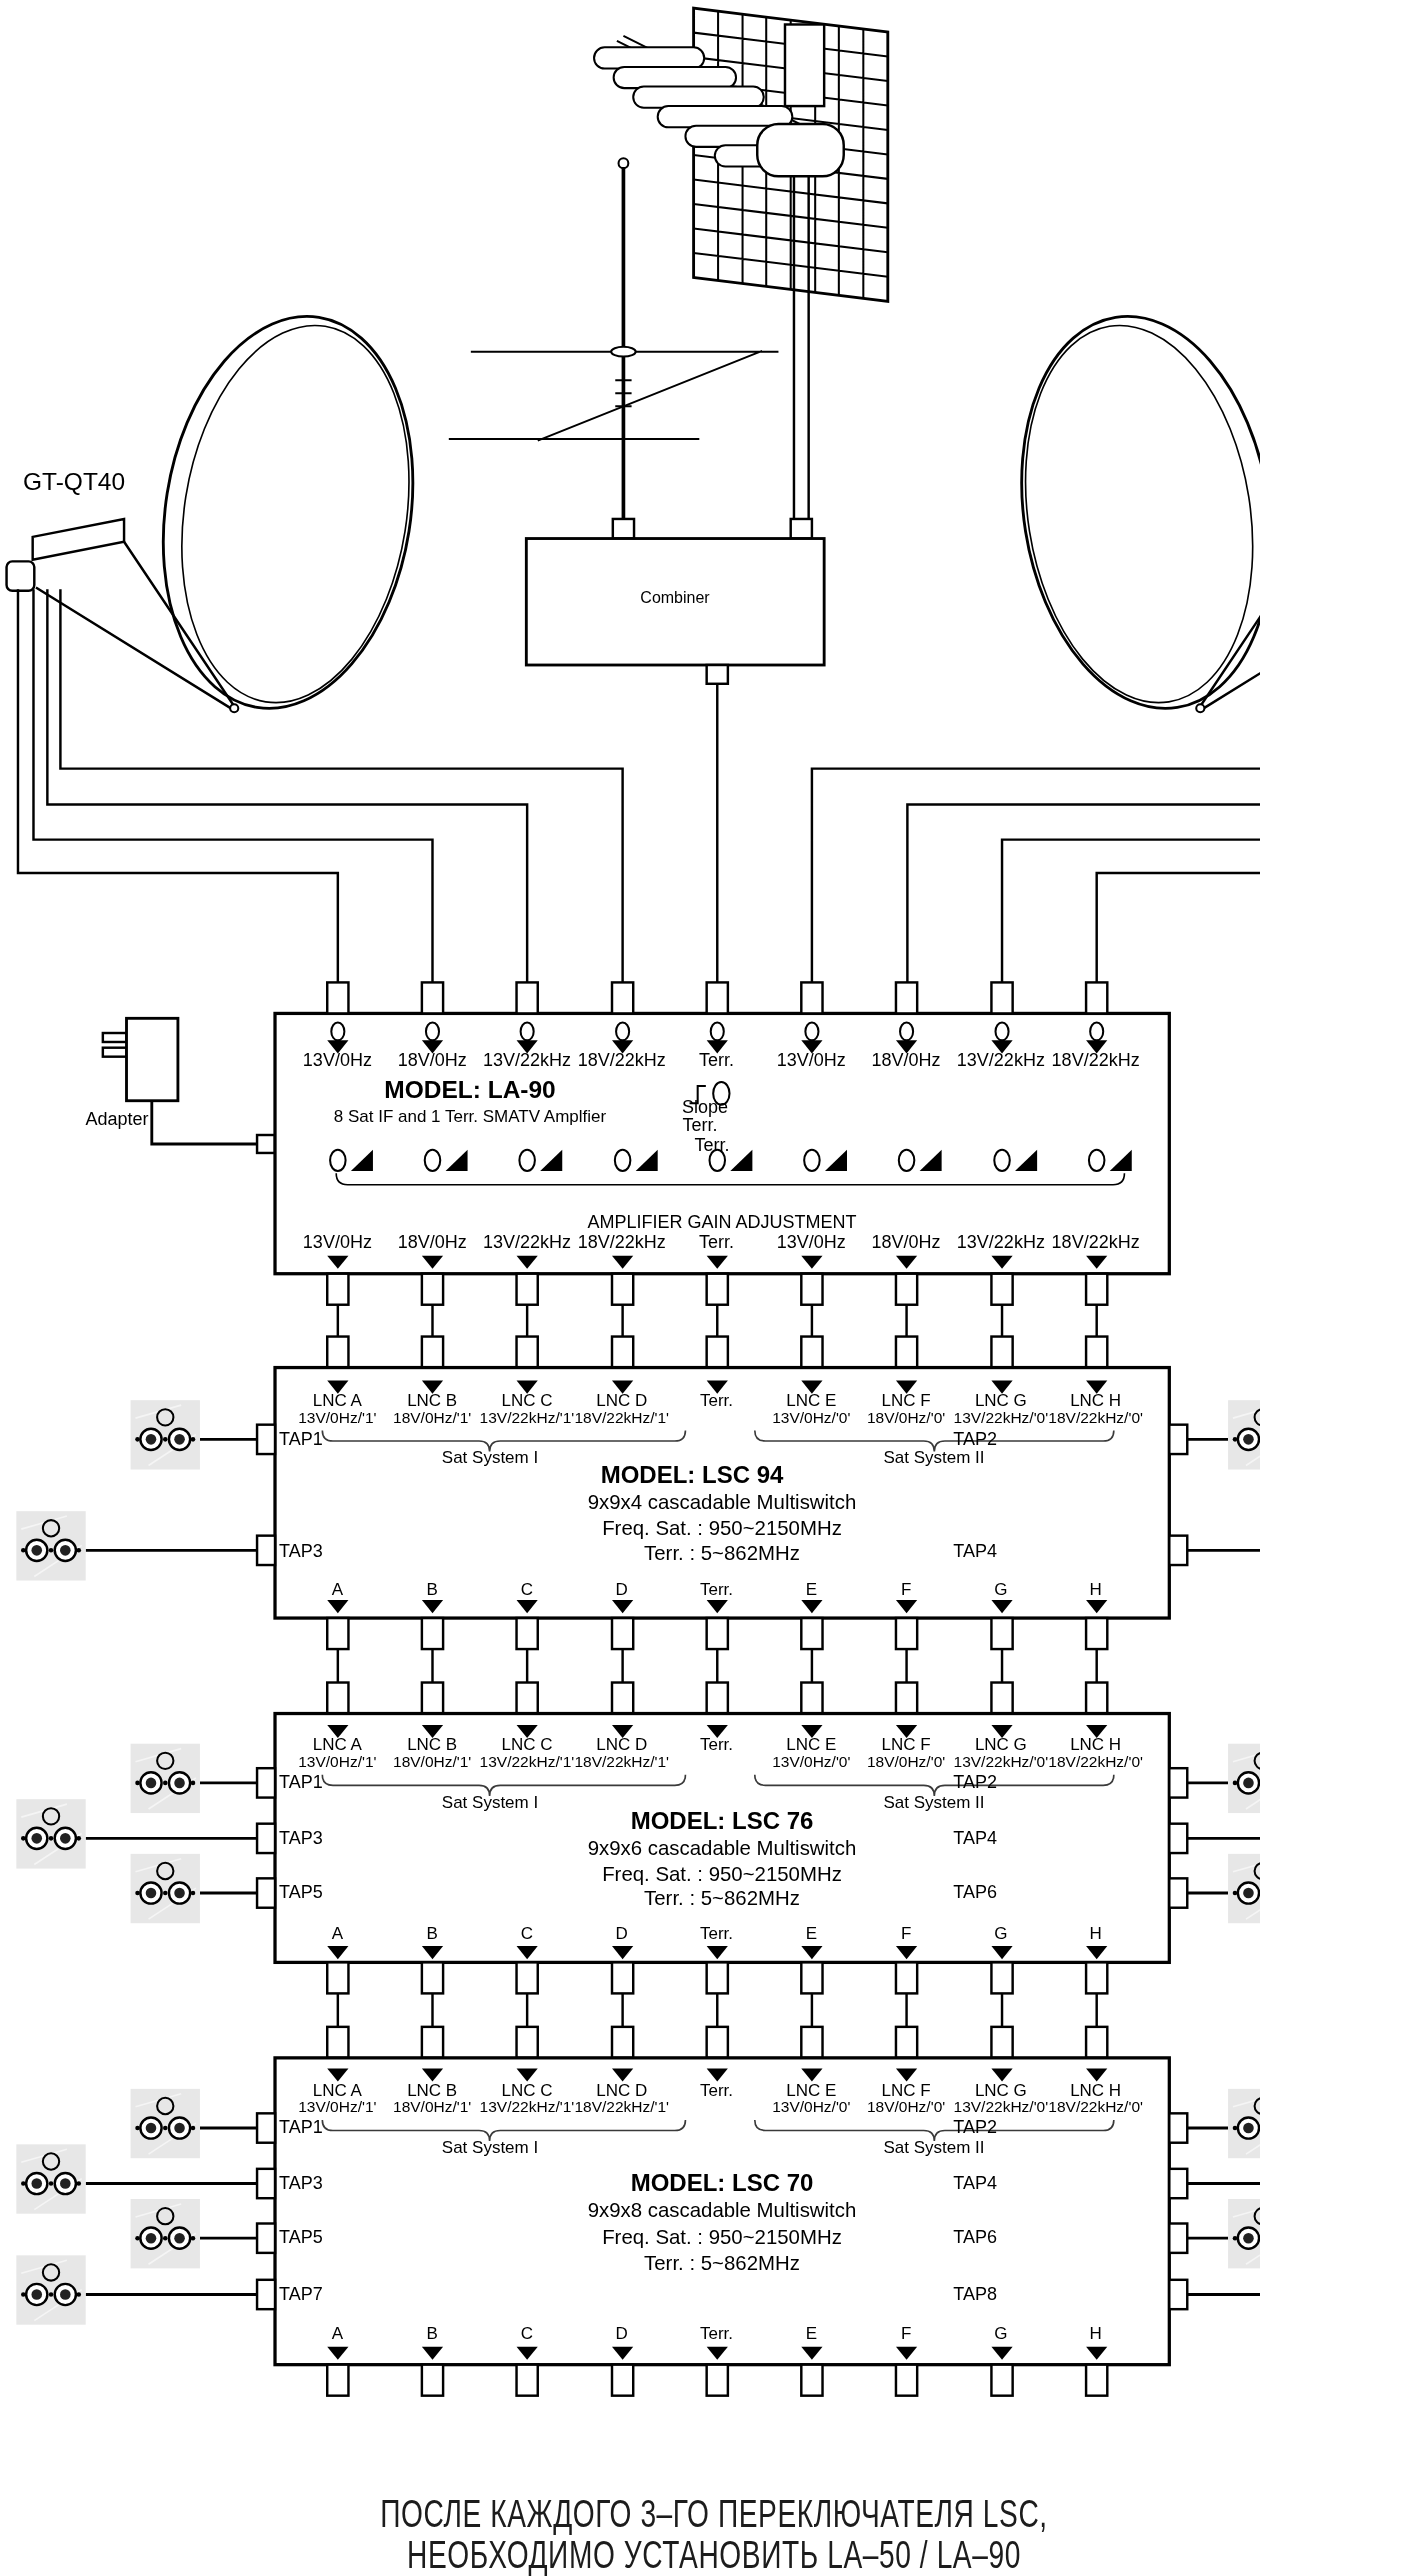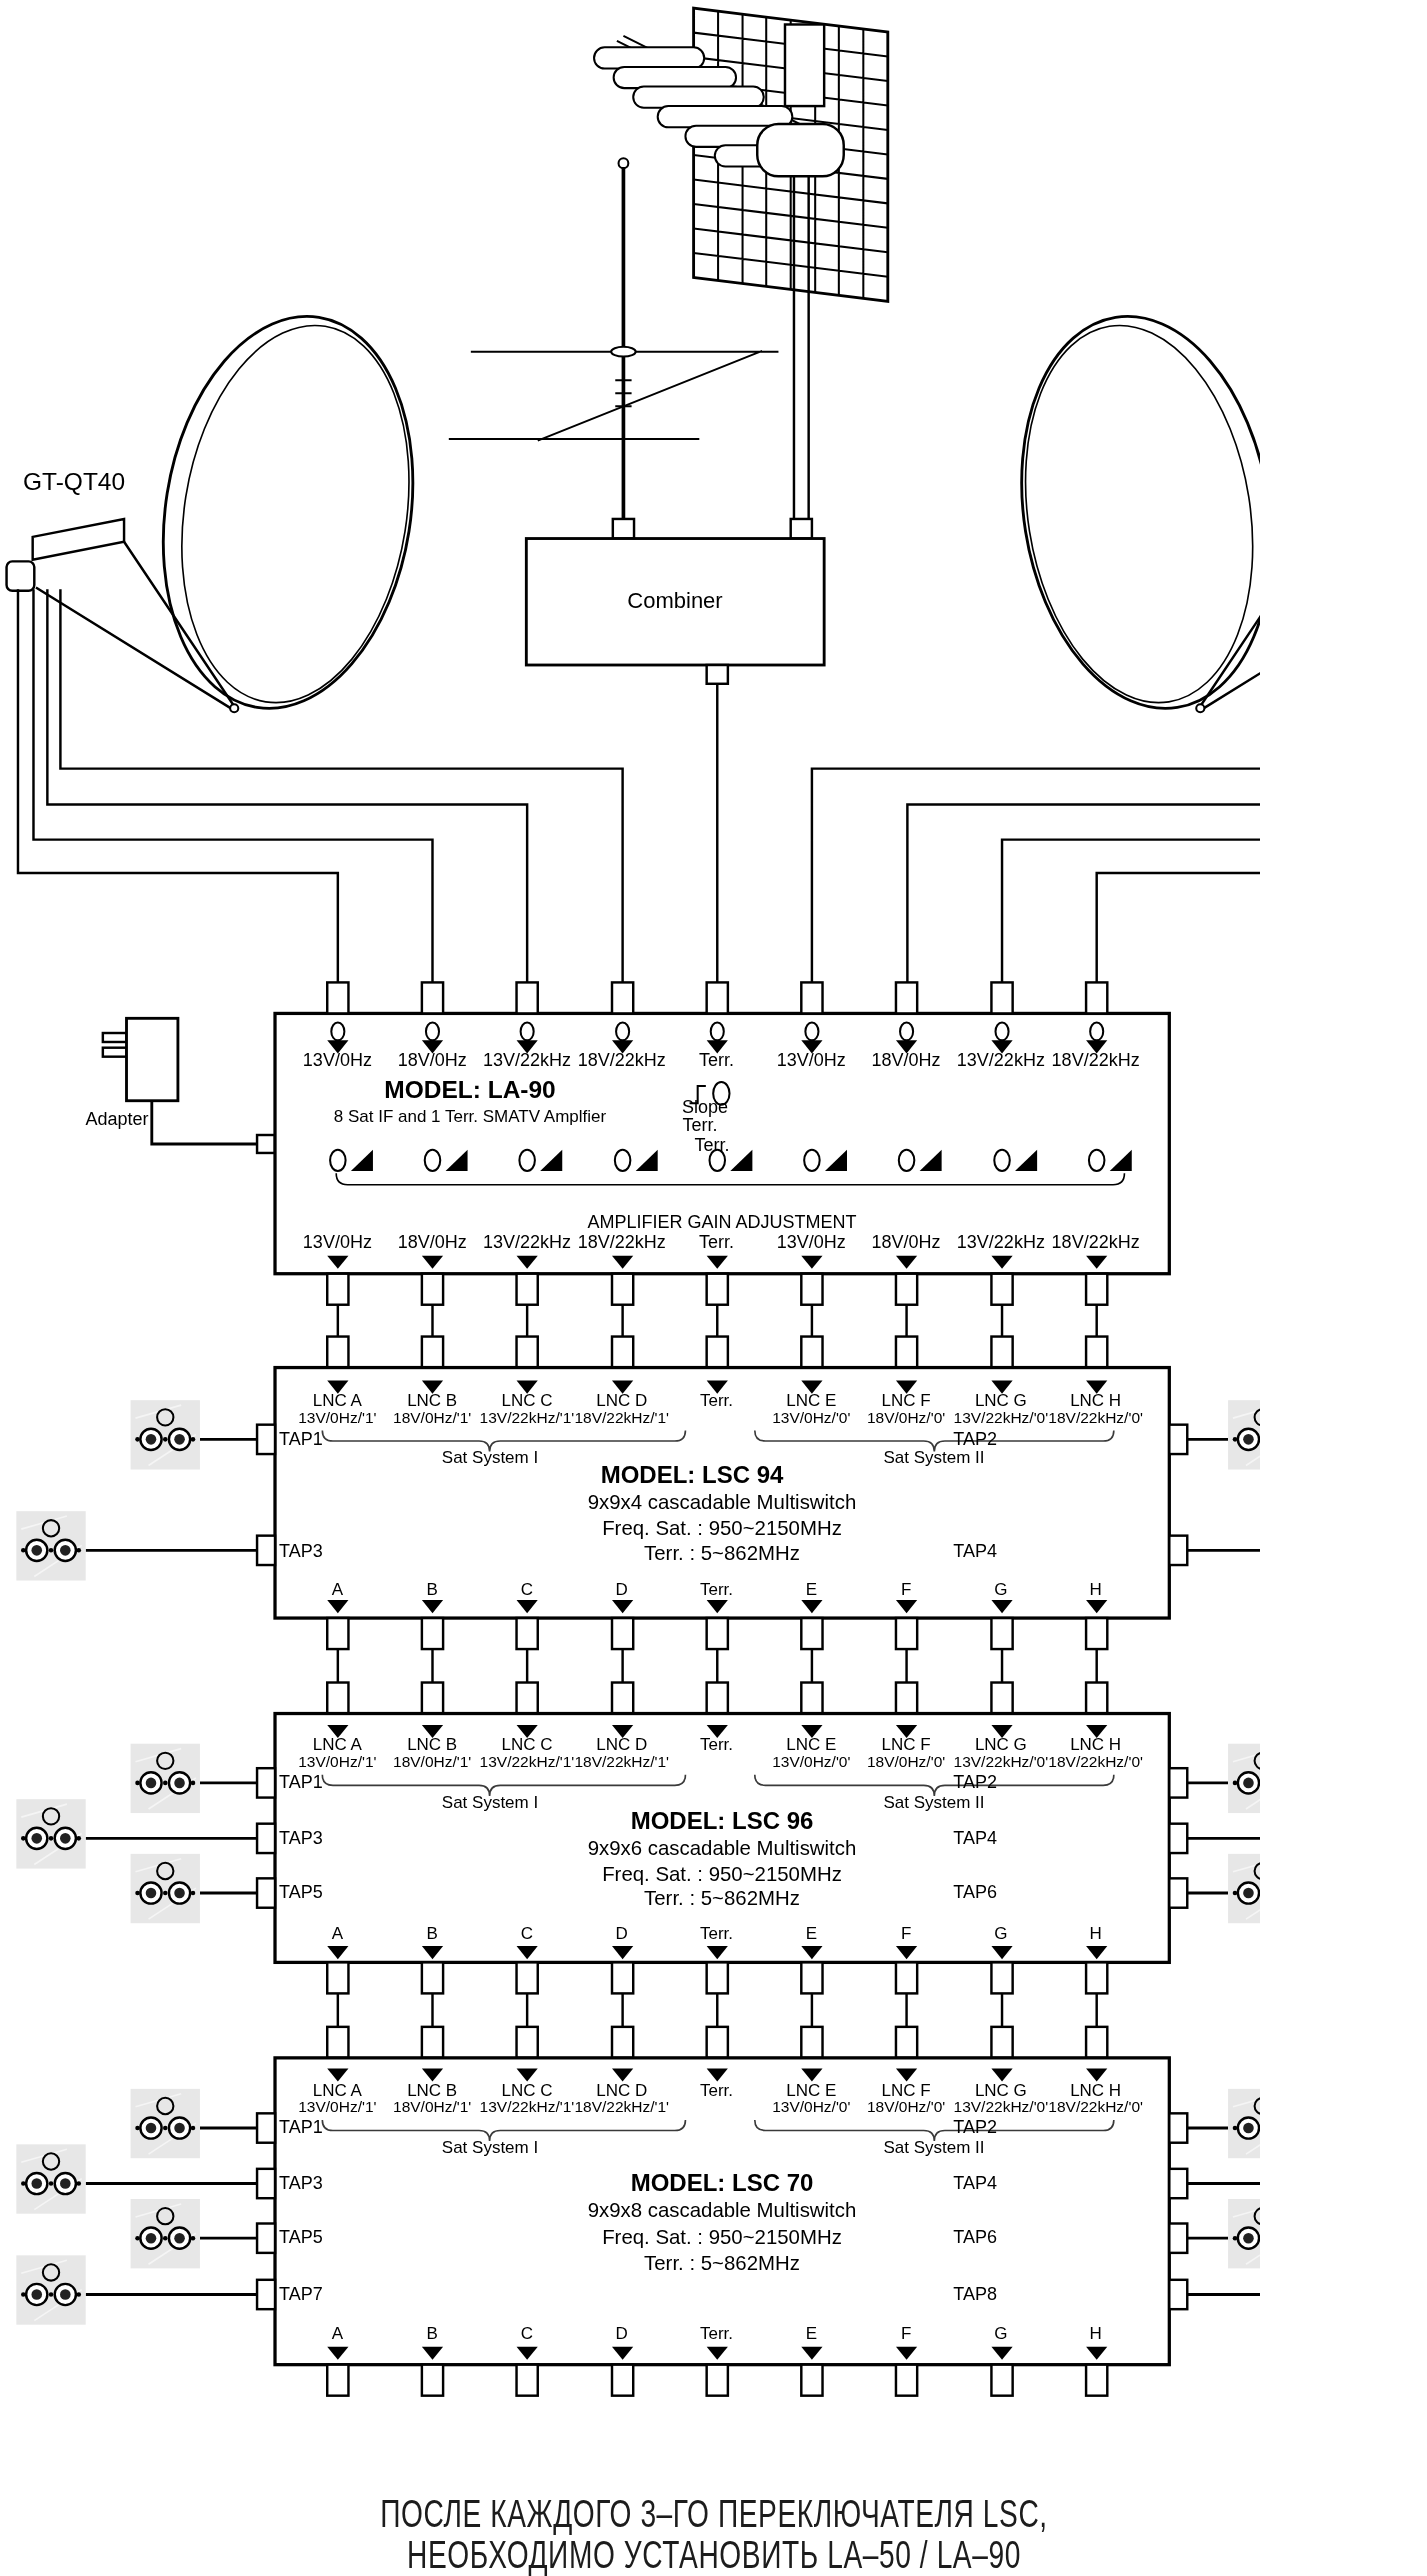--- a/index.html
+++ b/index.html
@@ -237,21 +237,21 @@
         <use href="#outlet" x="20" y="2764"></use>
     <use href="#outlet" x="1505" y="2560"></use>
         <use href="#outlet" x="1645" y="2628"></use>
     <use href="#outlet" x="1505" y="2695"></use>
         <use href="#outlet" x="1645" y="2764"></use>
   </g>
 </svg>
 
 <div class="t f20" style="left:23px;top:470px;font-size:24.5px;">GT-QT40</div>
 <div class="t f20" style="left:1301px;top:470px;font-size:24.5px;">GT-QT40</div>
-<div class="t cx" style="left:675px;top:590px;font-size:22px;">Combiner</div>
+<div class="t cx" style="left:675px;top:590px;font-size:16px;">Combiner</div>
 <div class="t cx f20" style="left:117px;top:1110px;text-align:right;">Adapter</div>
 
 <div class="row f20" style="top:1051px;">
   <span>13V/0Hz</span>
   <span>18V/0Hz</span>
   <span>13V/22kHz</span>
   <span>18V/22kHz</span>
   <span>Terr.</span>
   <span>13V/0Hz</span>
   <span>18V/0Hz</span>
@@ -343,21 +343,21 @@
   <span>18V/22kHz/'0'</span>
 </div>
 <div class="t cx f21" style="left:490px;top:1794px;">Sat System I</div>
 <div class="t cx f21" style="left:934px;top:1794px;">Sat System II</div>
 <div class="t f20" style="left:279px;top:1773px;">TAP1</div>
 <div class="t f20" style="right:263px;top:1773px;">TAP2</div>
 <div class="t f20" style="left:279px;top:1829px;">TAP3</div>
 <div class="t f20" style="right:263px;top:1829px;">TAP4</div>
 <div class="t f20" style="left:279px;top:1883px;">TAP5</div>
 <div class="t f20" style="right:263px;top:1883px;">TAP6</div>
-<div class="t cx model" style="left:722px;top:1809px;">MODEL: LSC 96</div>
+<div class="t cx model" style="left:722px;top:1809px;">MODEL: LSC 76</div>
 <div class="t cx spec" style="left:722px;top:1838px;">9x9x6 cascadable Multiswitch</div>
 <div class="t cx spec" style="left:722px;top:1864px;">Freq.  Sat. : 950~2150MHz</div>
 <div class="t cx spec" style="left:722px;top:1888px;">Terr. : 5~862MHz</div>
 <div class="row f21" style="top:1925px;">
   <span>A</span>
   <span>B</span>
   <span>C</span>
   <span>D</span>
   <span>Terr.</span>
   <span>E</span>

